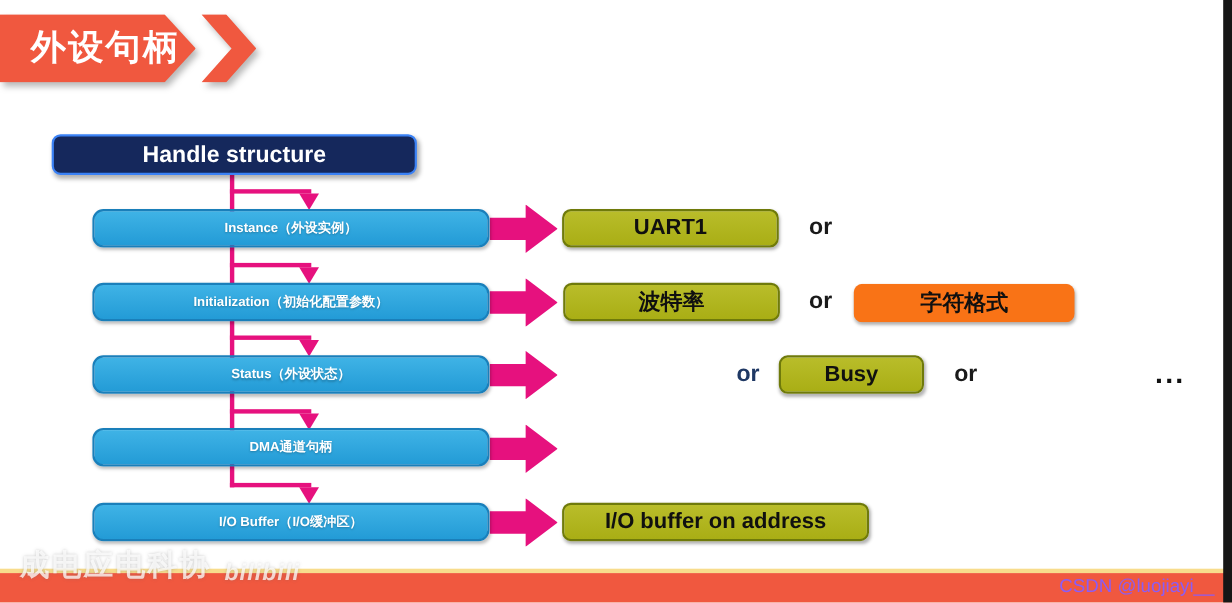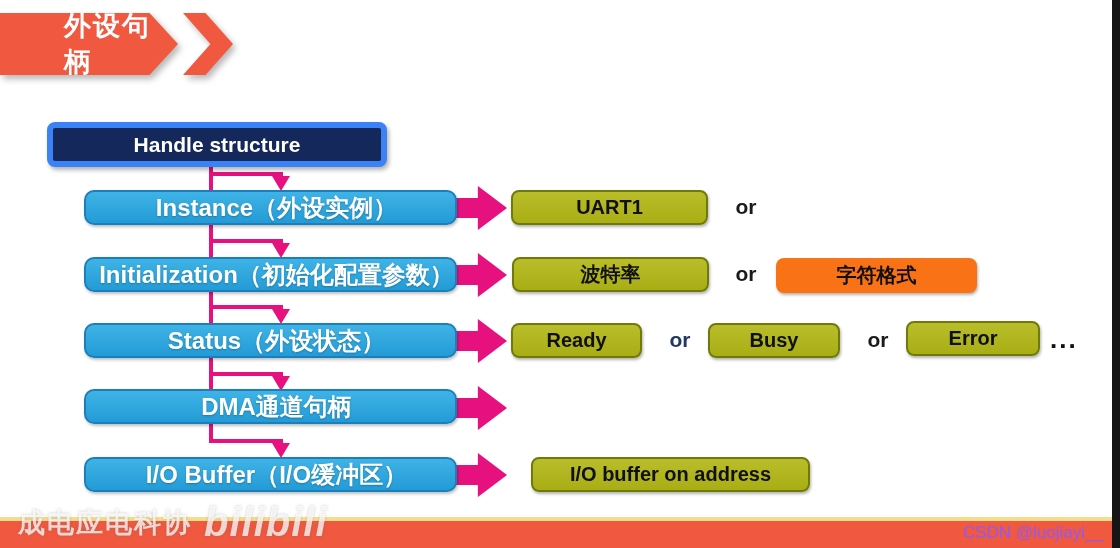--- a/index.html
+++ b/index.html
@@ -12,51 +12,50 @@
   
   .ribbon-wrap { position:absolute; left:0; top:13px; z-index:5;
     filter:drop-shadow(3px 4px 3px rgba(0,0,0,0.28)); }
   .ribbon-banner {
     position:absolute; left:0; top:0; width:178px; height:62px;
     background:#F0583F;
     clip-path:polygon(0 0, 84% 0, 100% 50%, 84% 100%, 0 100%);
     display:flex; align-items:center; justify-content:flex-start;
   }
   .ribbon-banner span {
-    color:#fff; font-weight:bold; font-size:27px; letter-spacing:2px;
+    color:#fff; font-weight:bold; font-size:32px; letter-spacing:2px;
     padding-left:28px;
-    margin-left:36px;
   }
   .ribbon-chevron {
     position:absolute; left:183px; top:0; width:50px; height:62px;
     background:#F0583F;
     clip-path:polygon(0 0, 45% 0, 100% 50%, 45% 100%, 0 100%, 55% 50%);
   }
   .slide-title {
     position:absolute; left:368px; top:26px; z-index:4;
     font-size:31px; font-weight:800; color:#1b1b1b; letter-spacing:2px;
     white-space:nowrap;
   }
 
   
   .navy-box {
     position:absolute; left:47px; top:122px; width:328px; height:33px;
-    background:#15285C; border:6px solid #3b82f6; border-radius:8px;
+    background:#15285C; border:2px solid #3b82f6; border-radius:8px;
     color:#fff; font-weight:bold; font-size:21px;
     display:flex; align-items:center; justify-content:center;
     z-index:3; box-shadow:2px 3px 4px rgba(0,0,0,0.3); white-space:nowrap;
   }
   .blue-box {
     position:absolute; left:84px; width:357px; height:31px;
     background:linear-gradient(#3fb3e6,#239bd6);
     border:2px solid #1a7fba; border-radius:10px;
-    color:#fff; font-weight:bold; font-size:24px;
+    color:#fff; font-weight:bold; font-size:12px;
     display:flex; align-items:center; justify-content:center;
     z-index:3; box-shadow:1px 2px 3px rgba(0,0,0,0.25);
-    text-shadow:0 1px 2px rgba(0,0,0,0.25); white-space:nowrap;padding-left:12px;
+    text-shadow:0 1px 2px rgba(0,0,0,0.25); white-space:nowrap;
   }
   .olive-box {
     position:absolute; height:31px;
     background:linear-gradient(#b9bd2a,#a9ae15);
     border:2px solid #6f7a0a; border-radius:8px;
     color:#101010; font-weight:bold; font-size:20px;
     display:flex; align-items:center; justify-content:center;
     z-index:3; box-shadow:1px 2px 3px rgba(0,0,0,0.3); white-space:nowrap;text-align:center;
   }
   .olive-box.no-border { border-color:transparent; background:#f97316; }
@@ -88,21 +87,21 @@
 
   
   .footer-line { position:absolute; left:0; top:517px; width:1120px; height:4px;
     background:#F8DC8C; z-index:4; }
   .footer-bar { position:absolute; left:0; top:521px; width:1120px; height:27px;
     background:#F0583F; z-index:4; }
   .watermark { position:absolute; left:18px; top:496px; z-index:6;
     color:rgba(255,255,255,0.75); text-shadow:0 0 3px rgba(100,100,100,0.35);
     font-weight:bold; white-space:nowrap; }
   .wm-cn { font-size:27px; letter-spacing:2px; }
-  .wm-logo { font-size:40px; font-style:italic; margin-left:12px;
+  .wm-logo { font-size:21px; font-style:italic; margin-left:12px;
     letter-spacing:1px; position:relative; top:4px; }
   .credit { position:absolute; right:16px; top:523px; z-index:7;
     font-size:17px; color:#8b5cf6; }
   .right-strip { position:absolute; right:0; top:0; width:8px; height:548px;
     background:#161616; z-index:9; }
 </style>
 </head>
 <body>
 
 <div class="canvas">
@@ -134,33 +133,31 @@
   <div class="or-label" style="top:189px;left:726px">or</div>
 
   <div class="blue-box" style="top:257px">Initialization（初始化配置参数）</div>
   <div class="block-arrow" style="top:253px"></div>
   <div class="olive-box" style="top:257px;left:512px;width:193px">波特率</div>
   <div class="or-label" style="top:256px;left:726px">or</div>
   <div class="olive-box no-border" style="top:258px;left:776px;width:197px">字符格式</div>
 
   <div class="blue-box" style="top:323px">Status（外设状态）</div>
   <div class="block-arrow" style="top:319px"></div>
-  <div class="olive-box" style="top:323px;left:511px;width:127px">Ready</div>
   <div class="or-label navy" style="top:322px;left:660px">or</div>
   <div class="olive-box" style="top:323px;left:708px;width:128px">Busy</div>
   <div class="or-label" style="top:322px;left:858px">or</div>
-  <div class="olive-box" style="top:321px;left:906px;width:130px">Error</div>
   <div class="ellipsis-label" style="top:324px;left:1050px">...</div>
 
   <div class="blue-box" style="top:389px">DMA通道句柄</div>
   <div class="block-arrow" style="top:386px"></div>
 
   <div class="blue-box" style="top:457px">I/O Buffer（I/O缓冲区）</div>
   <div class="block-arrow" style="top:453px"></div>
-  <div class="olive-box" style="top:457px;left:531px;width:275px">I/O buffer on address</div>
+  <div class="olive-box" style="top:457px;left:511px;width:275px">I/O buffer on address</div>
 
   <div class="footer-line"></div>
   <div class="footer-bar"></div>
   <div class="watermark">
     <span class="wm-cn">成电应电科协</span><span class="wm-logo">bilibili</span>
   </div>
   <div class="credit">CSDN @luojiayi__</div>
   <div class="right-strip"></div>
 
 </div>

